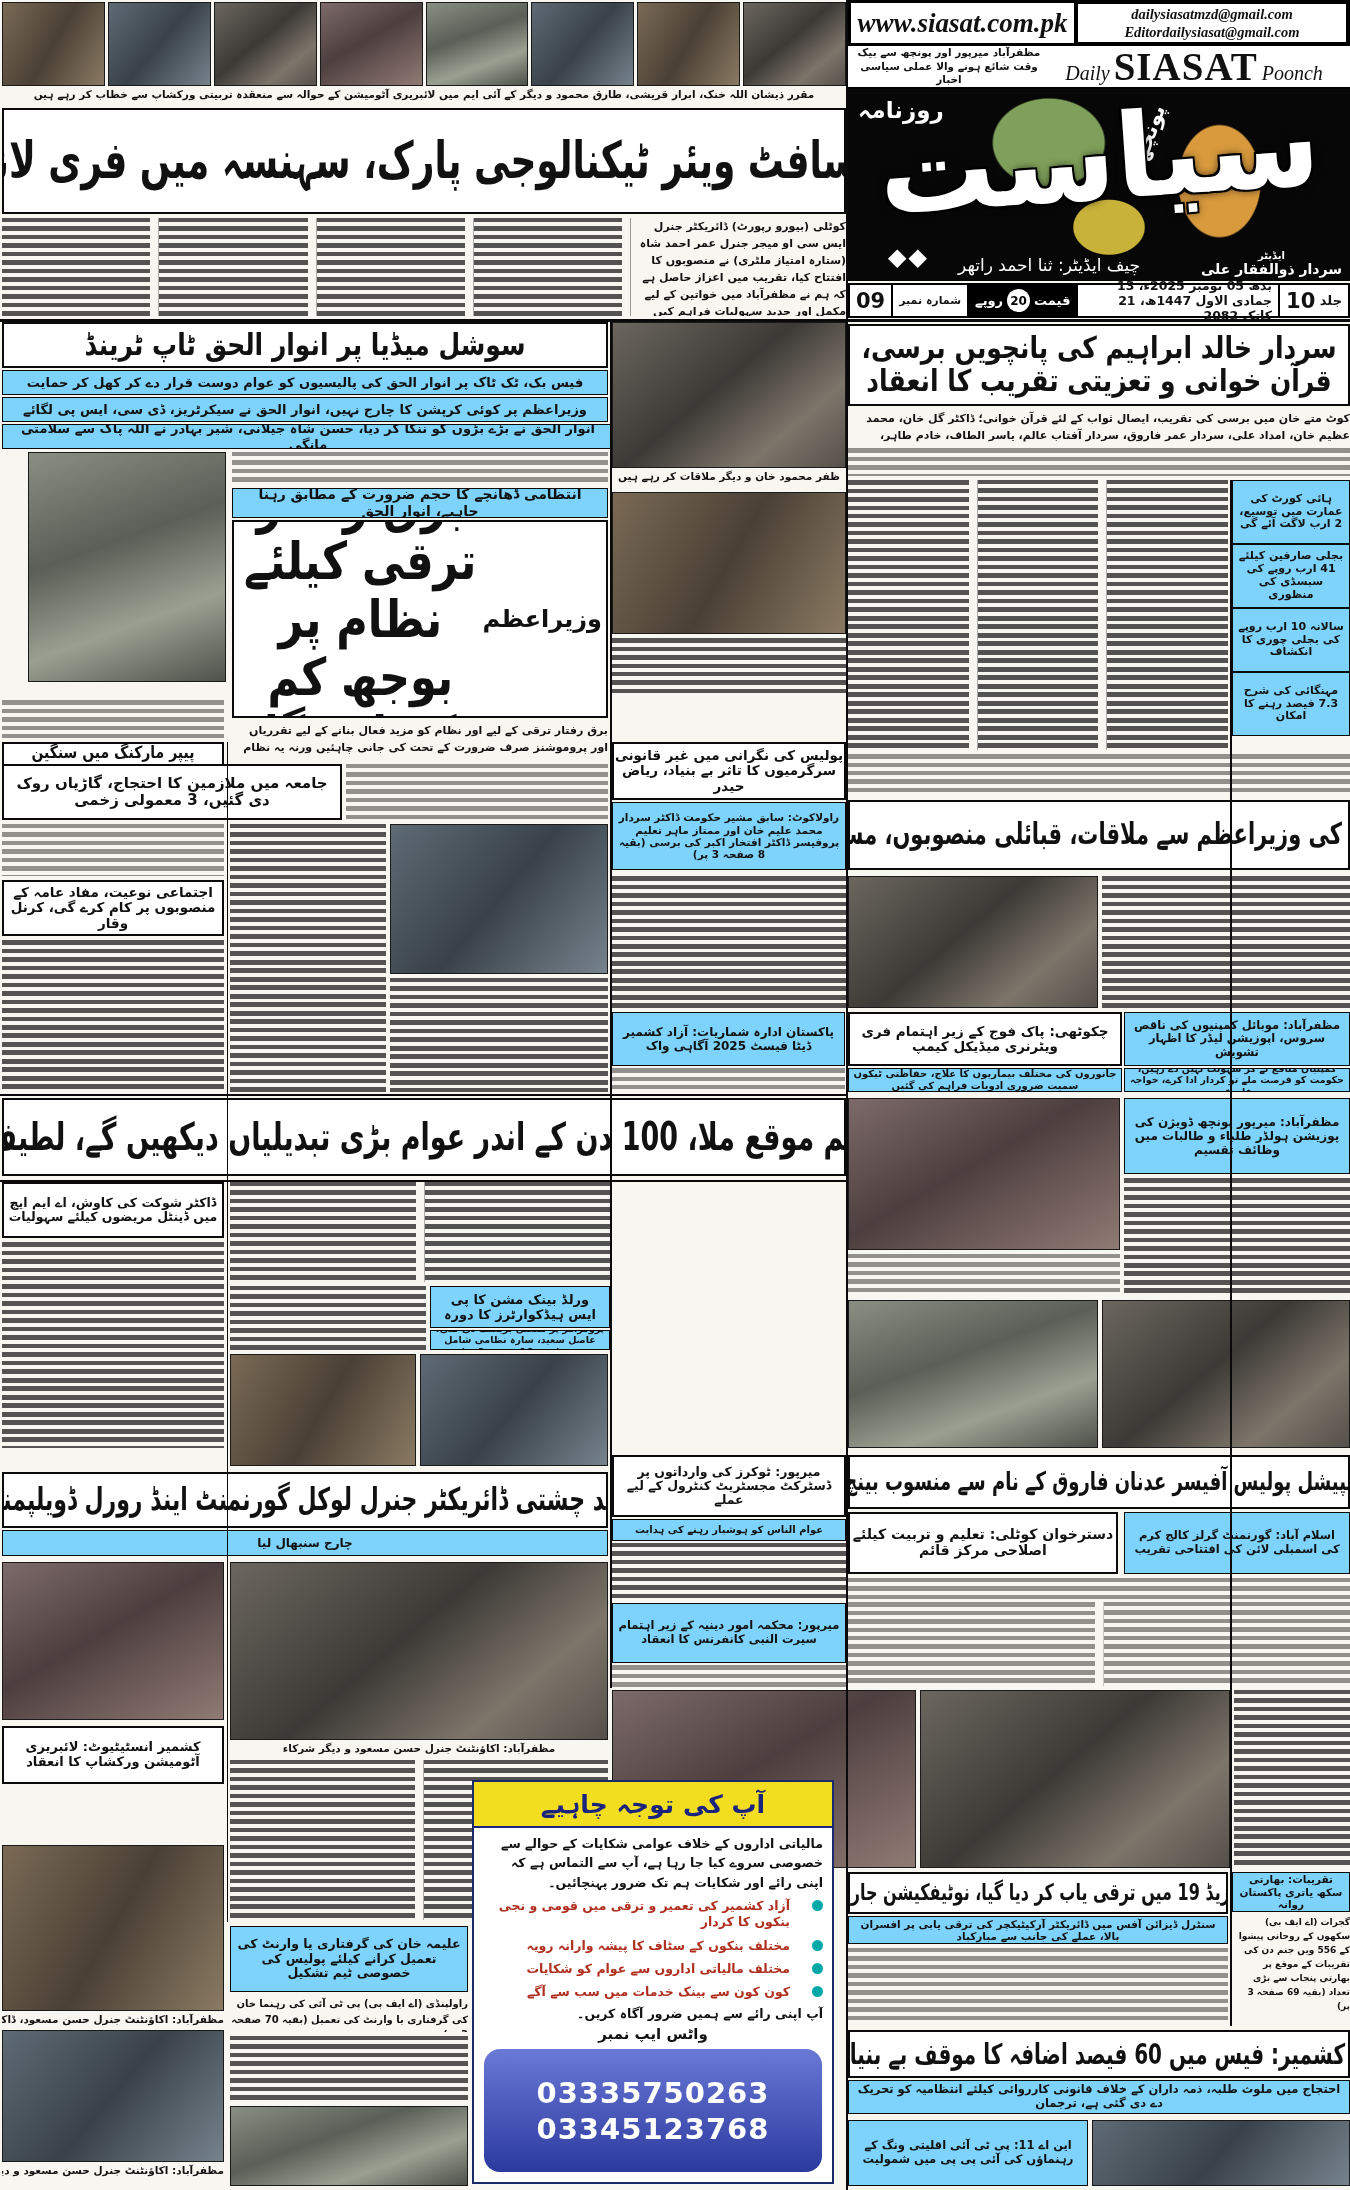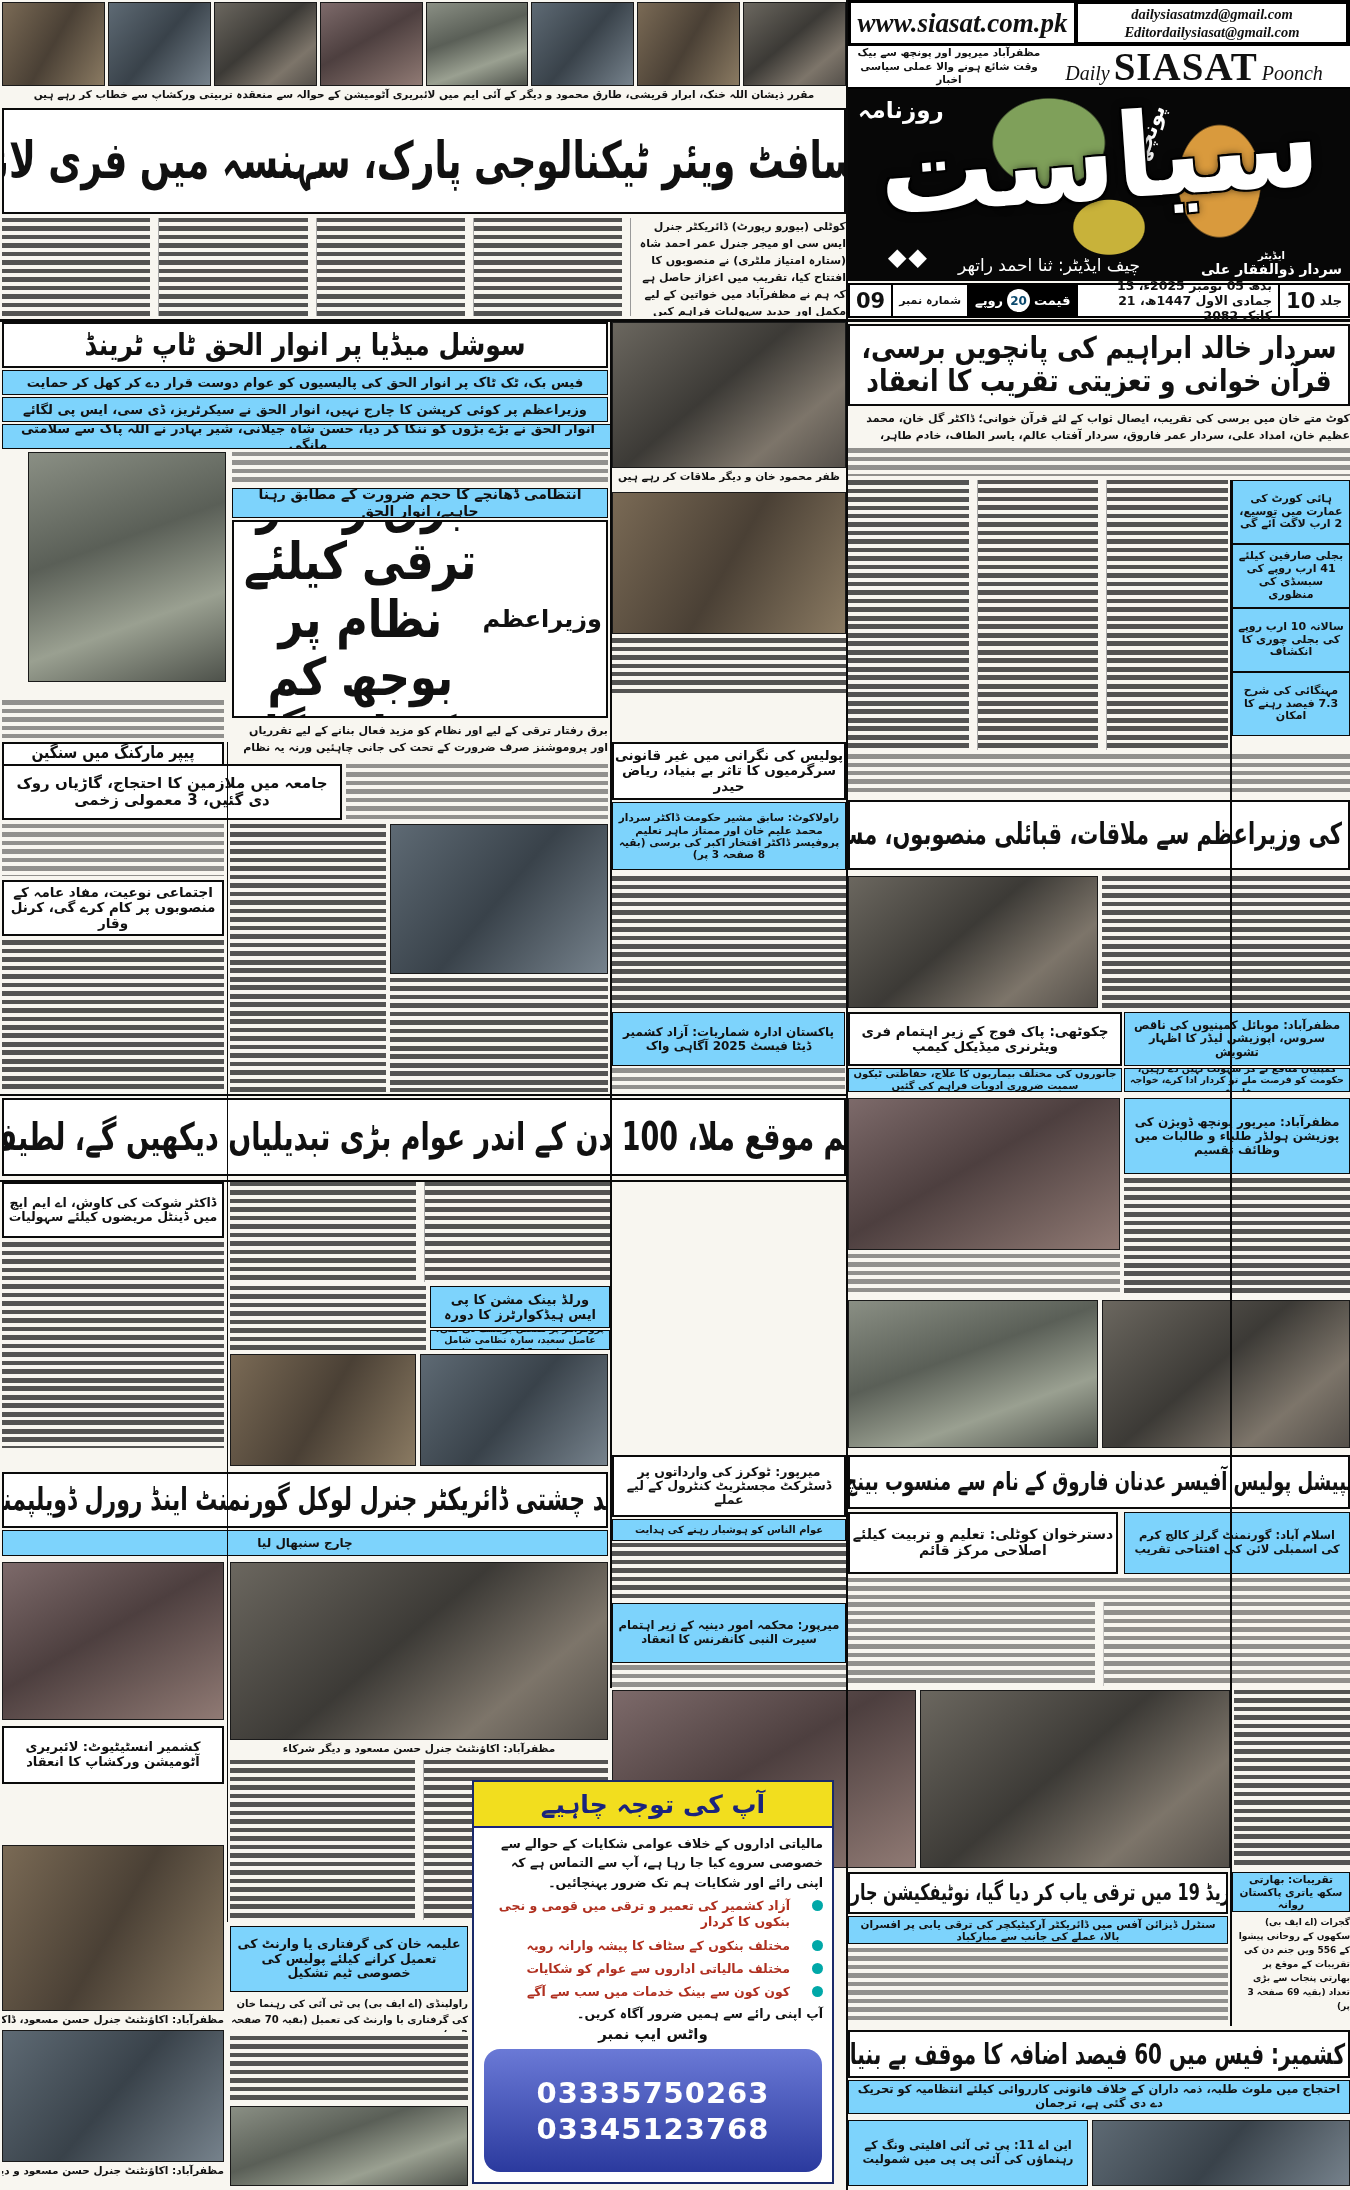--- a/index.html
+++ b/index.html
@@ -50,21 +50,21 @@
   .mast-city{position:absolute;top:34px;right:170px;font-size:21px;font-weight:700;transform:rotate(-70deg);}
   .mast-ed{position:absolute;bottom:4px;right:8px;text-align:center;font-size:14px;font-weight:700;}
   .mast-ed small{display:block;font-size:10px;}
   .mast-chief{position:absolute;bottom:6px;left:110px;font-size:17px;font-weight:400;}
   .mast-diamond{position:absolute;bottom:10px;left:40px;font-size:24px;letter-spacing:2px;}
   #datestrip{display:flex;align-items:stretch;border:2px solid #000;background:#fff;font-weight:700;}
   .dcell{display:flex;align-items:center;justify-content:center;padding:0 6px;border-left:2px solid #000;}
   .dcell:last-child{border-left:none;}
   .big-num{font-size:21px;}
   .pricechip{background:#000;color:#fff;gap:4px;font-size:13px;}
-  .circle{background:#fff;color:#0c4a6e;border-radius:50%;width:23px;height:23px;display:inline-flex;
+  .circle{background:#fff;color:#000000;border-radius:50%;width:23px;height:23px;display:inline-flex;
           align-items:center;justify-content:center;font-weight:700;font-size:12px;text-align:center;}
   
   #attn{border:2.5px solid #1a2a6a;background:#fff;display:flex;flex-direction:column;}
   .attn-head{background:#f2de1e;color:#1a237e;font-size:25px;font-weight:700;display:flex;align-items:center;
              justify-content:center;height:44px;border-bottom:2px solid #1a237e;flex:none;}
   .attn-intro{font-size:12.5px;font-weight:700;padding:6px 9px 2px;line-height:1.55;}
   .attn-bullets{padding:4px 9px 0;display:flex;flex-direction:column;gap:7px;}
   .abullet{font-size:12.5px;font-weight:700;color:#b03020;display:flex;gap:22px;align-items:flex-start;line-height:1.3;}
   .dot{width:11px;height:11px;border-radius:50%;background:#00a8a8;margin-top:2px;flex:none;}
   .attn-close{font-size:12.5px;font-weight:700;padding:6px 9px 0;}

